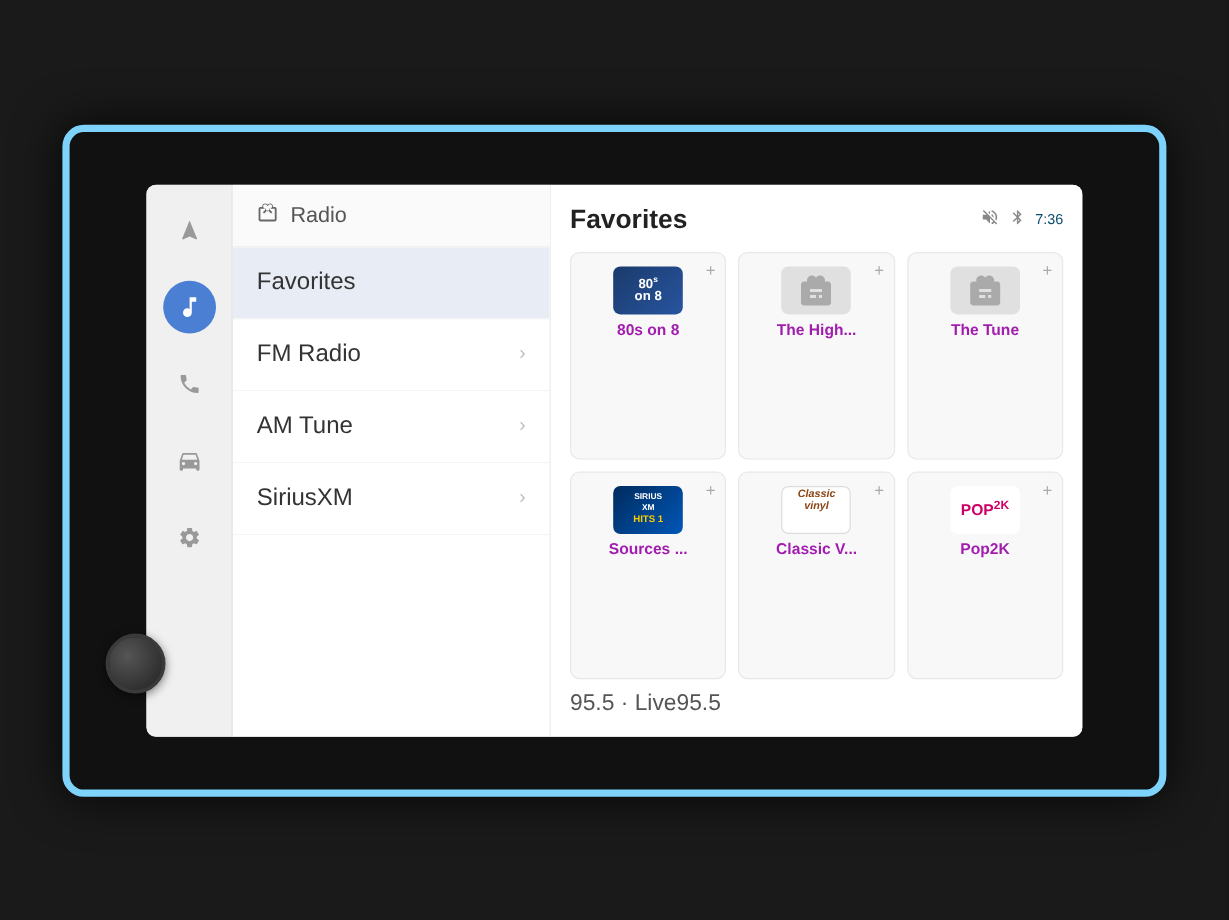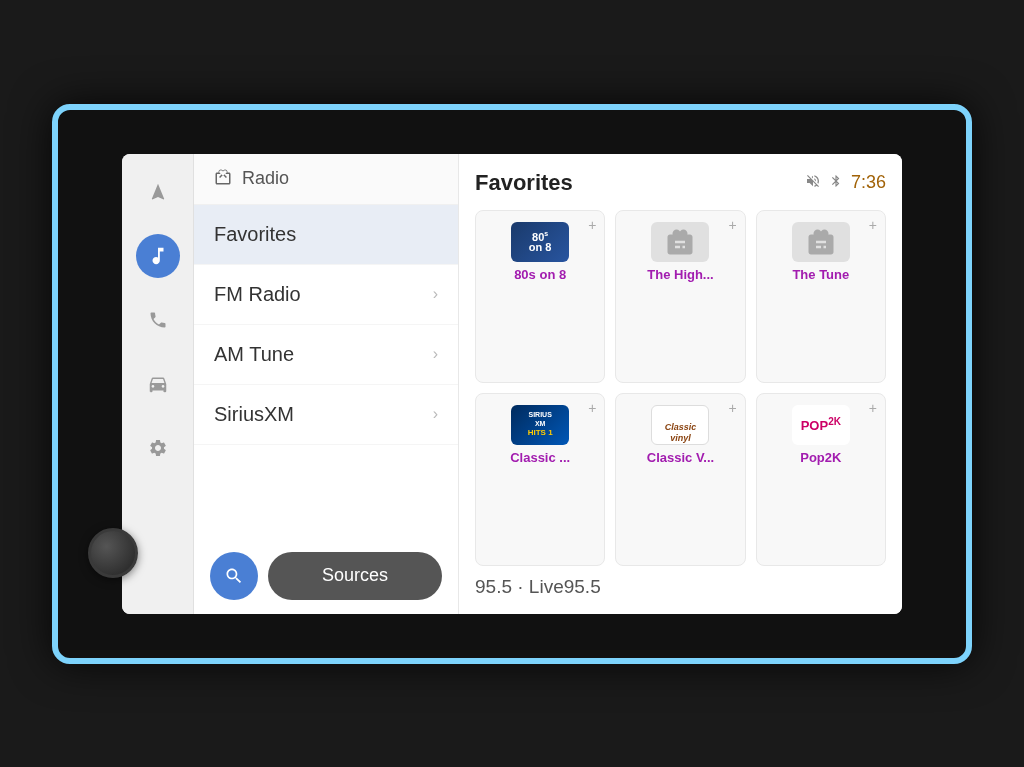--- a/index.html
+++ b/index.html
@@ -187,23 +187,23 @@
 
     .status-bar {
       display: flex;
       align-items: center;
       gap: 8px;
       font-size: 16px;
       color: #555;
     }
 
     .time {
-      font-size: 18px;
+      font-size: 12px;
       font-weight: 500;
-      color: #a16207;
+      color: #0c4a6e;
     }
 
     
     .favorites-grid {
       display: grid;
       grid-template-columns: repeat(3, 1fr);
       gap: 10px;
       flex: 1;
     }
 
@@ -285,21 +285,21 @@
       font-weight: 700;
       text-align: center;
     }
 
     .logo-classic-vinyl {
       background: #fff;
       border-radius: 6px;
       width: 58px;
       height: 40px;
       display: flex;
-      align-items: flex-end;
+      align-items: flex-start;
       justify-content: center;
       border: 1px solid #ddd;
     }
 
     .logo-classic-vinyl-inner {
       font-size: 8px;
       font-weight: 700;
       color: #a05000;
       text-align: center;
       font-style: italic;
@@ -399,30 +399,20 @@
           <div class="menu-item">
             <span>AM Tune</span>
             <span class="menu-item-arrow">›</span>
           </div>
           <div class="menu-item">
             <span>SiriusXM</span>
             <span class="menu-item-arrow">›</span>
           </div>
         </div>
 
-        <div class="menu-bottom">
-          <div class="search-btn">
-            <svg width="20" height="20" viewBox="0 0 24 24" fill="white">
-              <path d="M15.5 14h-.79l-.28-.27C15.41 12.59 16 11.11 16 9.5 16 5.91 13.09 3 9.5 3S3 5.91 3 9.5 5.91 16 9.5 16c1.61 0 3.09-.59 4.23-1.57l.27.28v.79l5 4.99L20.49 19l-4.99-5zm-6 0C7.01 14 5 11.99 5 9.5S7.01 5 9.5 5 14 7.01 14 9.5 11.99 14 9.5 14z"></path>
-            </svg>
-          </div>
-          <div class="sources-btn">
-            <span>Sources</span>
-          </div>
-        </div>
       </div>
 
       <div class="content-panel">
         <div class="content-header">
           <span class="content-title">Favorites</span>
           <div class="status-bar">
             <span style="font-size:13px; color:#888;">
               <svg width="16" height="16" viewBox="0 0 24 24" fill="#888">
                 <path d="M16.5 12c0-1.77-1.02-3.29-2.5-4.03v2.21l2.45 2.45c.03-.2.05-.41.05-.63zm2.5 0c0 .94-.2 1.82-.54 2.64l1.51 1.51C20.63 14.91 21 13.5 21 12c0-4.28-2.99-7.86-7-8.77v2.06c2.89.86 5 3.54 5 6.71zM4.27 3L3 4.27 7.73 9H3v6h4l5 5v-6.73l4.25 4.25c-.67.52-1.42.93-2.25 1.18v2.06c1.38-.31 2.63-.95 3.69-1.81L19.73 21 21 19.73l-9-9L4.27 3zM12 4L9.91 6.09 12 8.18V4z"></path>
               </svg>
@@ -472,21 +462,21 @@
             <span class="card-label">The Tune</span>
           </div>
 
           <div class="favorite-card">
             <span class="card-add">+</span>
             <div class="card-logo">
               <div class="logo-siriusxm">
                 <span style="font-size:7px; text-align:center; line-height:1.3; font-weight:700;">SIRIUS<br>XM<br><span style="color:#ffcc00; font-size:8px;">HITS 1</span></span>
               </div>
             </div>
-            <span class="card-label">Classic ...</span>
+            <span class="card-label">Sources ...</span>
           </div>
 
           <div class="favorite-card">
             <span class="card-add">+</span>
             <div class="card-logo">
               <div class="logo-classic-vinyl">
                 <div class="logo-classic-vinyl-inner">
                   <span style="font-size:9px; font-style:italic; color:#8B4513; font-weight:700;">Classic<br>vinyl</span>
                 </div>
               </div>

